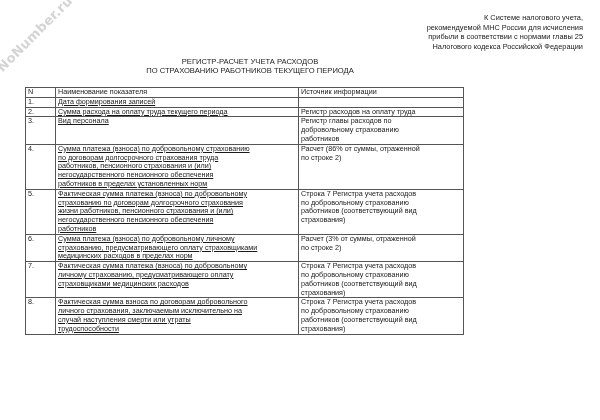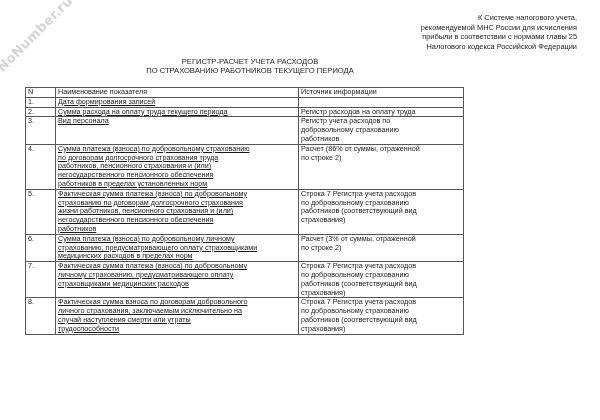--- a/index.html
+++ b/index.html
@@ -8,21 +8,21 @@
       font-family: "Liberation Sans", sans-serif; color: #1a1a1a;
     }
     .watermark {
       position: absolute; left: -6px; top: 26px;
       transform: rotate(-45deg); transform-origin: left top;
       font-family: "DejaVu Sans", sans-serif; font-weight: bold;
       font-size: 13px; color: #d4d4d4; letter-spacing: 0.3px;
       top: 64px;
     }
     .header-note {
-      position: absolute; right: 23px; top: 13px; width: 220px;
+      position: absolute; right: 17px; top: 13px; width: 220px;
       text-align: right; font-size: 7.4px; line-height: 9.6px;
     }
     .title {
       position: absolute; left: 0; width: 500px; top: 57px;
       text-align: center; font-size: 7.6px; line-height: 9.4px;
     }
     table.reg {
       position: absolute; left: 25px; top: 87px; width: 556px;
       border-collapse: collapse; font-size: 7.2px; line-height: 8.8px;
     }
@@ -78,21 +78,21 @@
           <span>Регистр расходов на оплату труда</span>
         </td>
         <td class="cempty"></td>
       </tr>
       <tr>
         <td class="c1">3.</td>
         <td class="c2 lines">
           <span>Вид персонала</span>
         </td>
         <td class="c3 lines-right">
-          <span>Регистр учета расходов по</span>
+          <span>Регистр главы расходов по</span>
           <span>добровольному страхованию</span>
           <span>работников</span>
         </td>
         <td class="cempty"></td>
       </tr>
       <tr>
         <td class="c1">4.</td>
         <td class="c2 lines">
           <span>Сумма платежа (взноса) по добровольному страхованию</span>
           <span>по договорам долгосрочного страхования труда</span>

